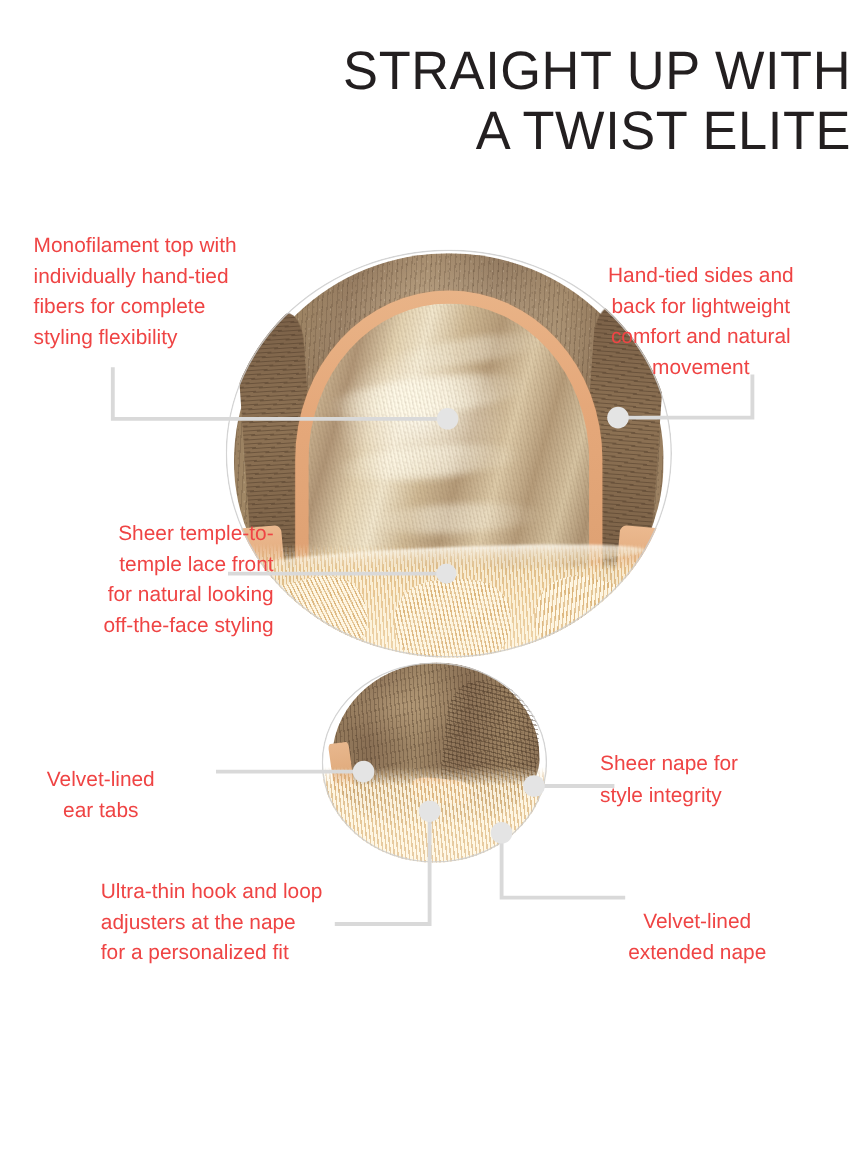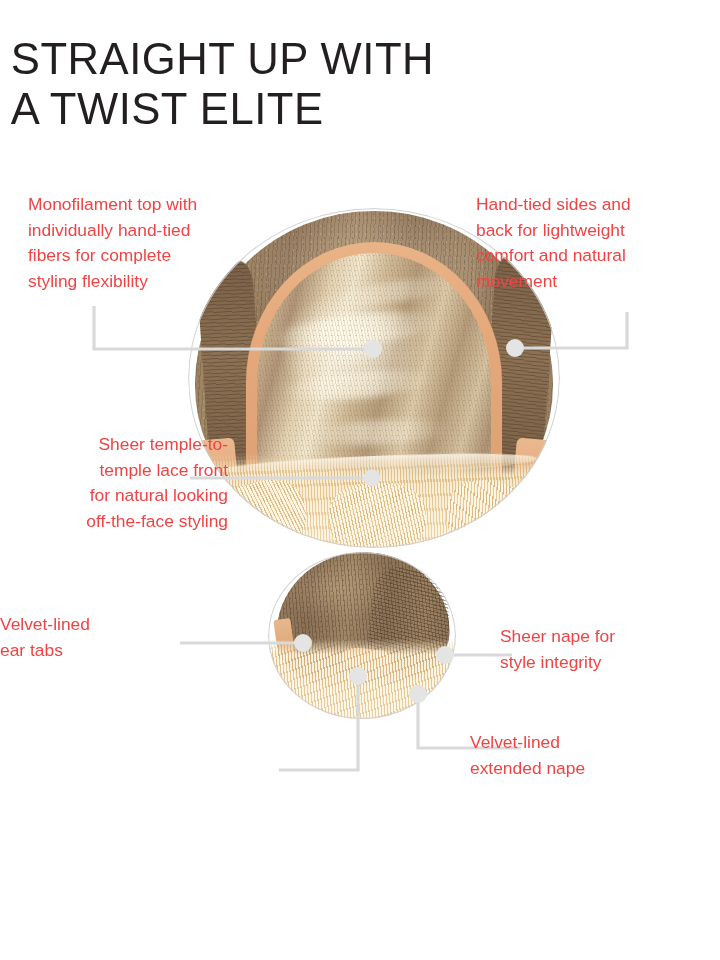--- a/index.html
+++ b/index.html
@@ -23,21 +23,21 @@
     height: 960px;
     background: #ffffff;
   }
 
   
   .title-block {
     position: absolute;
     left: 0;
     top: 34px;
     width: 720px;
-    text-align: left;
+    text-align: right;
     pointer-events: none;
   }
   .title-line {
     display: block;
     font-family: "Liberation Sans", sans-serif;
     font-weight: 300;
     font-size: 45px;
     line-height: 50px;
     letter-spacing: 0.5px;
     color: #231f20;
@@ -49,21 +49,21 @@
   .label {
     position: absolute;
     color: #ef4444;
     font-family: "Liberation Sans", sans-serif;
     font-weight: 400;
     font-size: 17.4px;
     line-height: 25.5px;
     white-space: pre-line;
   }
   .label.left  { text-align: left; }
-  .label.right { text-align: left; }
+  .label.right { text-align: center; margin-top: 25px; }
 
   
   .leader-svg {
     position: absolute;
     left: 0; top: 0;
     width: 720px;
     height: 960px;
     pointer-events: none;
   }
 
@@ -408,17 +408,20 @@
 temple lace front
 for natural looking
 off-the-face styling</div>
 
   <div class="label right" style="left:0px;   top:612px; width:168px;">Velvet-lined
 ear tabs</div>
 
   <div class="label left" style="left:500px; top:624px; width:196px;">Sheer nape for
 style integrity</div>
 
+  <div class="label left" style="left:84px;  top:730px; width:242px;">Ultra-thin hook and loop
+adjusters at the nape
+for a personalized fit</div>
 
   <div class="label right" style="left:470px; top:730px; width:222px;">Velvet-lined
 extended nape</div>
 
 </div>
 
 </body></html>

